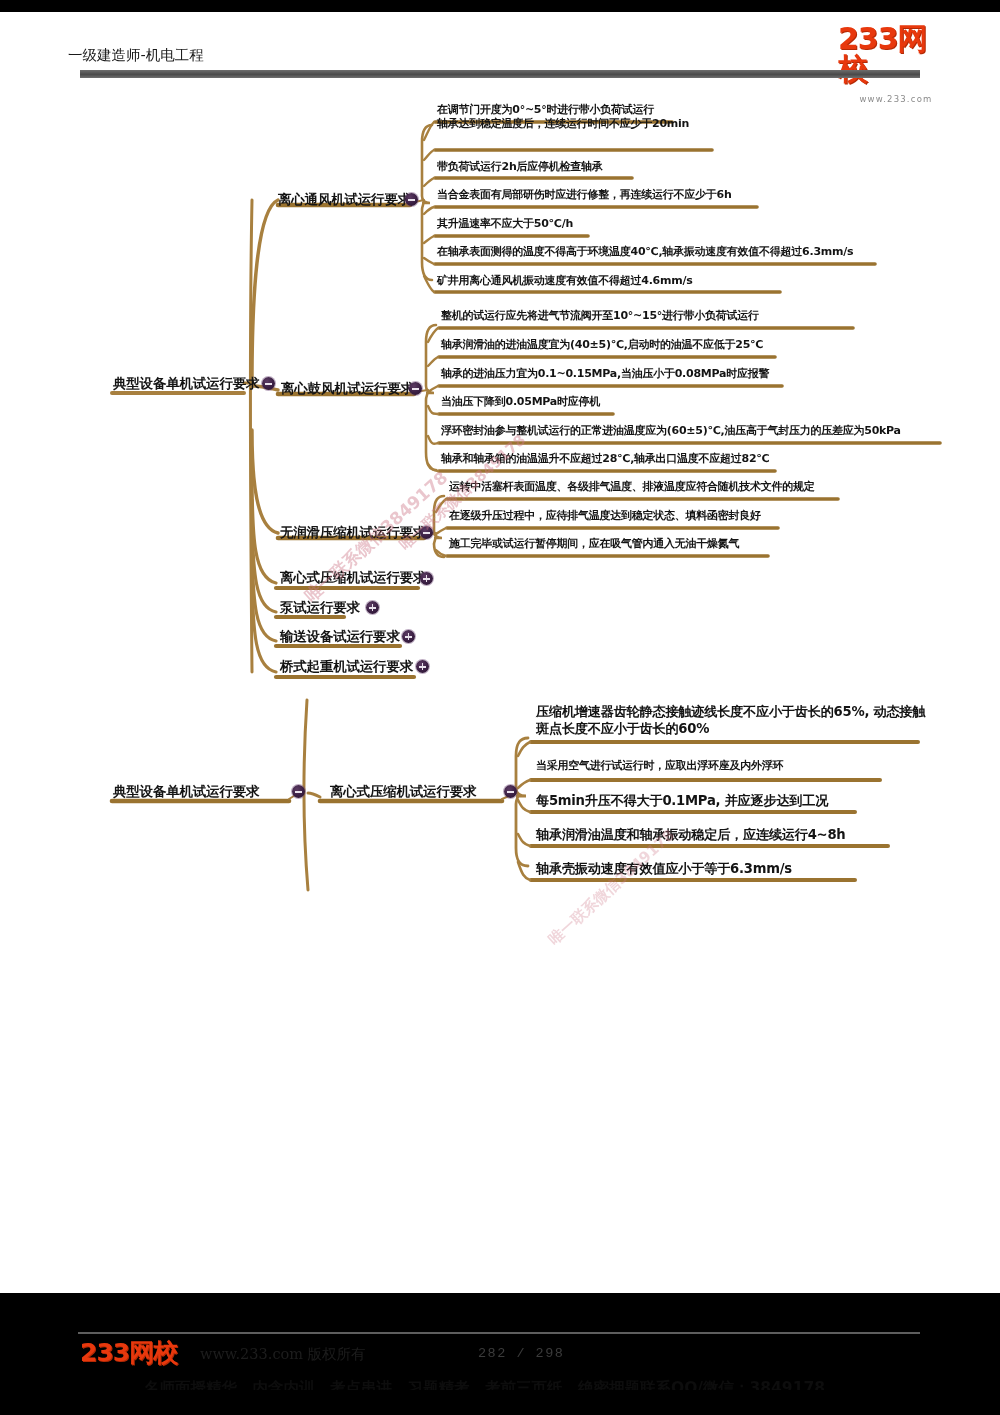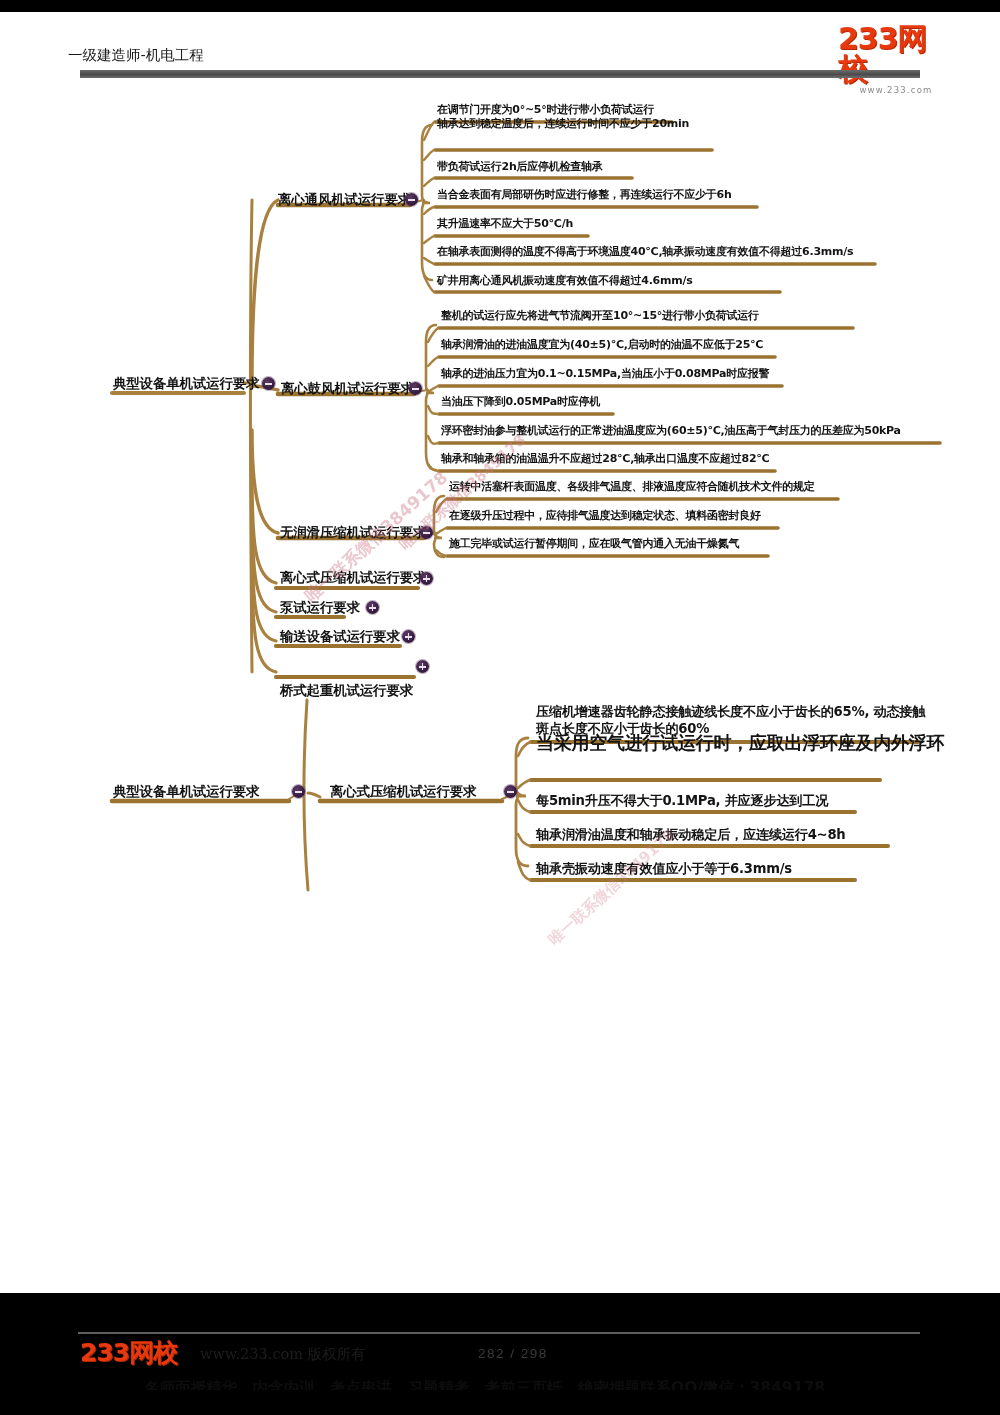--- a/index.html
+++ b/index.html
@@ -40,21 +40,21 @@
     width: 116px; height: 44px;
   }
   .hdr-logo .lg-main {
     font-size: 30px; font-weight: bold; color: #e8380d;
     letter-spacing: -1px; line-height: 30px;
     font-family: "DejaVu Sans", "Liberation Sans", sans-serif;
     text-shadow: 1px 1px 0 #b32905;
   }
   .hdr-logo .lg-sub {
     font-size: 8.5px; color: #8a8a8a; letter-spacing: 1.2px;
-    text-align: center; margin-top: 1px;
+    text-align: center; margin-top: 10px;
   }
   .hdr-rule {
     position: absolute; left: 80px; top: 70px;
     width: 840px; height: 8px;
     background: linear-gradient(#6d6d6d, #4a4a4a 55%, #6f6f6f);
   }
 
   
   .ft-band-top {
     position: absolute; left: 0; top: 1293px; width: 1000px; height: 22px;
@@ -72,21 +72,21 @@
   }
   .ft-site {
     position: absolute; left: 200px; top: 1345px;
     font-size: 14.5px; color: #1d1d1d;
     font-family: "DejaVu Serif", "Liberation Serif", serif;
     white-space: nowrap;
   }
   .ft-page {
     position: absolute; left: 478px; top: 1346px;
     font-size: 13.5px; color: #3b3b3b; letter-spacing: 1.5px;
-    font-family: Liberation Sans, sans-serif;
+    font-family: Liberation Mono, monospace;
     white-space: nowrap;
   }
   .ft-promo {
     position: absolute; left: 144px; top: 1378px;
     width: 760px;
     font-size: 15.5px; font-weight: bold; color: #0d0d0d;
     white-space: nowrap;
   }
   .ft-mask {
     position: absolute; left: 0; top: 1390px; width: 1000px; height: 25px;
@@ -294,32 +294,32 @@
 
     <div class="nd parent" style="left:280px; top:570px;">离心式压缩机试运行要求</div>
     <div class="mk plus" style="left:420px; top:572px;"></div>
 
     <div class="nd parent" style="left:280px; top:600px;">泵试运行要求</div>
     <div class="mk plus" style="left:366px; top:601px;"></div>
 
     <div class="nd parent" style="left:280px; top:629px;">输送设备试运行要求</div>
     <div class="mk plus" style="left:402px; top:630px;"></div>
 
-    <div class="nd parent" style="left:280px; top:659px;margin-top:24px;">桥式起重机试运行要求</div>
+    <div class="nd parent" style="left:280px; top:659px;">桥式起重机试运行要求</div>
     <div class="mk plus" style="left:416px; top:660px;"></div>
 
     <div class="nd root" style="left:113px; top:784px;">典型设备单机试运行要求</div>
     <div class="mk" style="left:292px; top:785px;"></div>
 
     <div class="nd parent" style="left:330px; top:784px;">离心式压缩机试运行要求</div>
     <div class="mk" style="left:504px; top:785px;"></div>
 
     <div class="nd leaf wrap" style="left:536px; top:703px; width:400px; font-size:13.2px;">压缩机增速器齿轮静态接触迹线长度不应小于齿长的65%,
 动态接触斑点长度不应小于齿长的60%</div>
-    <div class="nd leaf" style="left:536px; top:732px; font-size:18px;text-align:center;">当采用空气进行试运行时，应取出浮环座及内外浮环</div>
+    <div class="nd leaf" style="left:536px; top:760px; font-size:11px;text-align:center;">当采用空气进行试运行时，应取出浮环座及内外浮环</div>
     <div class="nd leaf" style="left:536px; top:793px; font-size:13.2px;">每5min升压不得大于0.1MPa, 并应逐步达到工况</div>
     <div class="nd leaf" style="left:536px; top:827px; font-size:13.2px;text-align:center;">轴承润滑油温度和轴承振动稳定后，应连续运行4~8h</div>
     <div class="nd leaf" style="left:536px; top:861px; font-size:13.2px;">轴承壳振动速度有效值应小于等于6.3mm/s</div>
 
     <div class="wm" style="left:300px; top:590px; transform: rotate(-42deg);">唯一联系微信3849178</div>
     <div class="wm" style="left:396px; top:540px; transform: rotate(-42deg); font-size:15px;">唯一联系微信3849178</div>
     <div class="wm" style="left:545px; top:935px; transform: rotate(-42deg); font-size:15px; color:rgba(205,120,135,0.30);">唯一联系微信3849178</div>
   </div>
 
   <div class="ft-band-top"></div>

